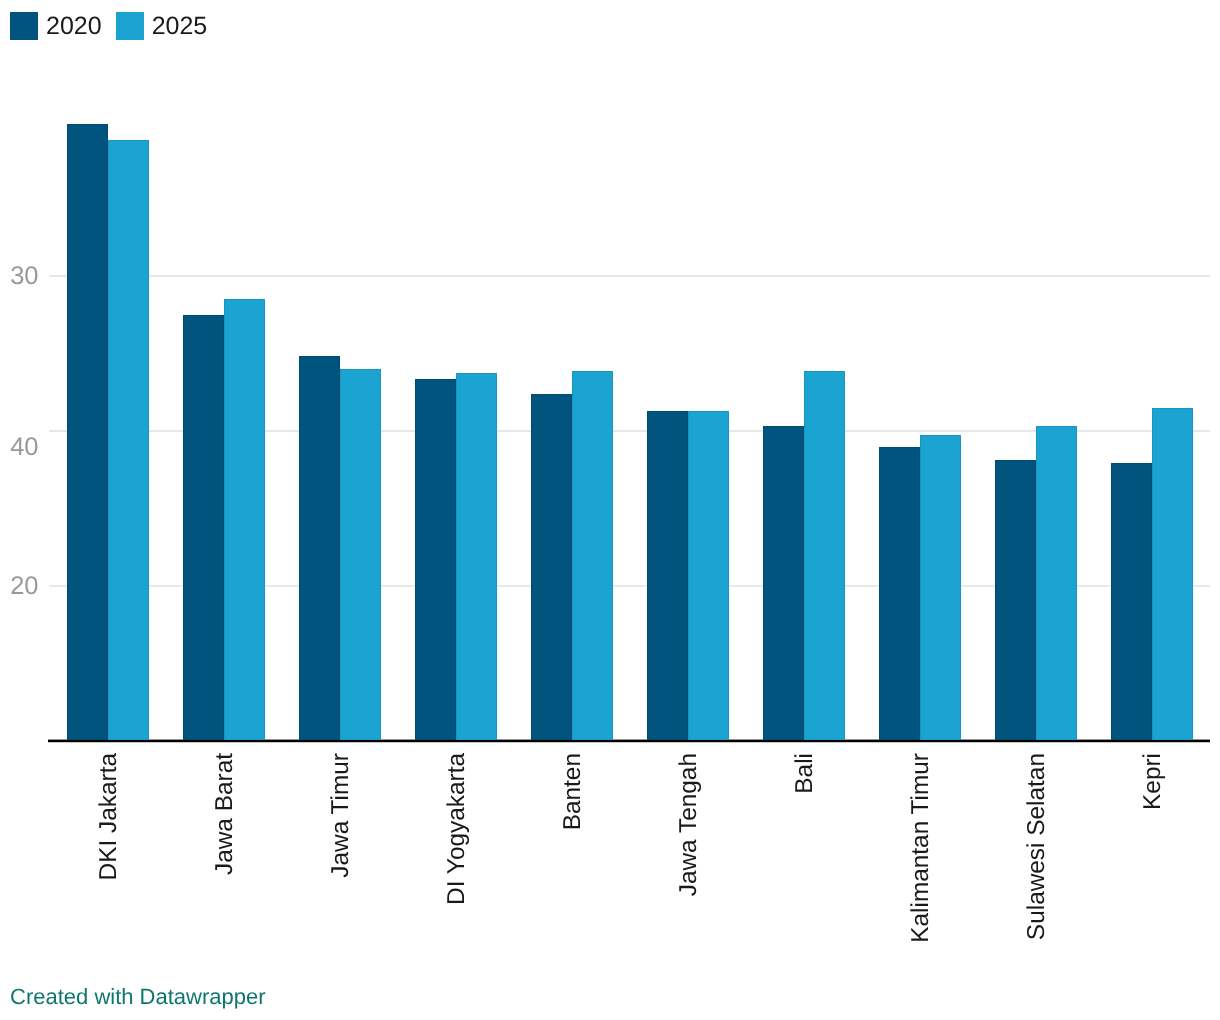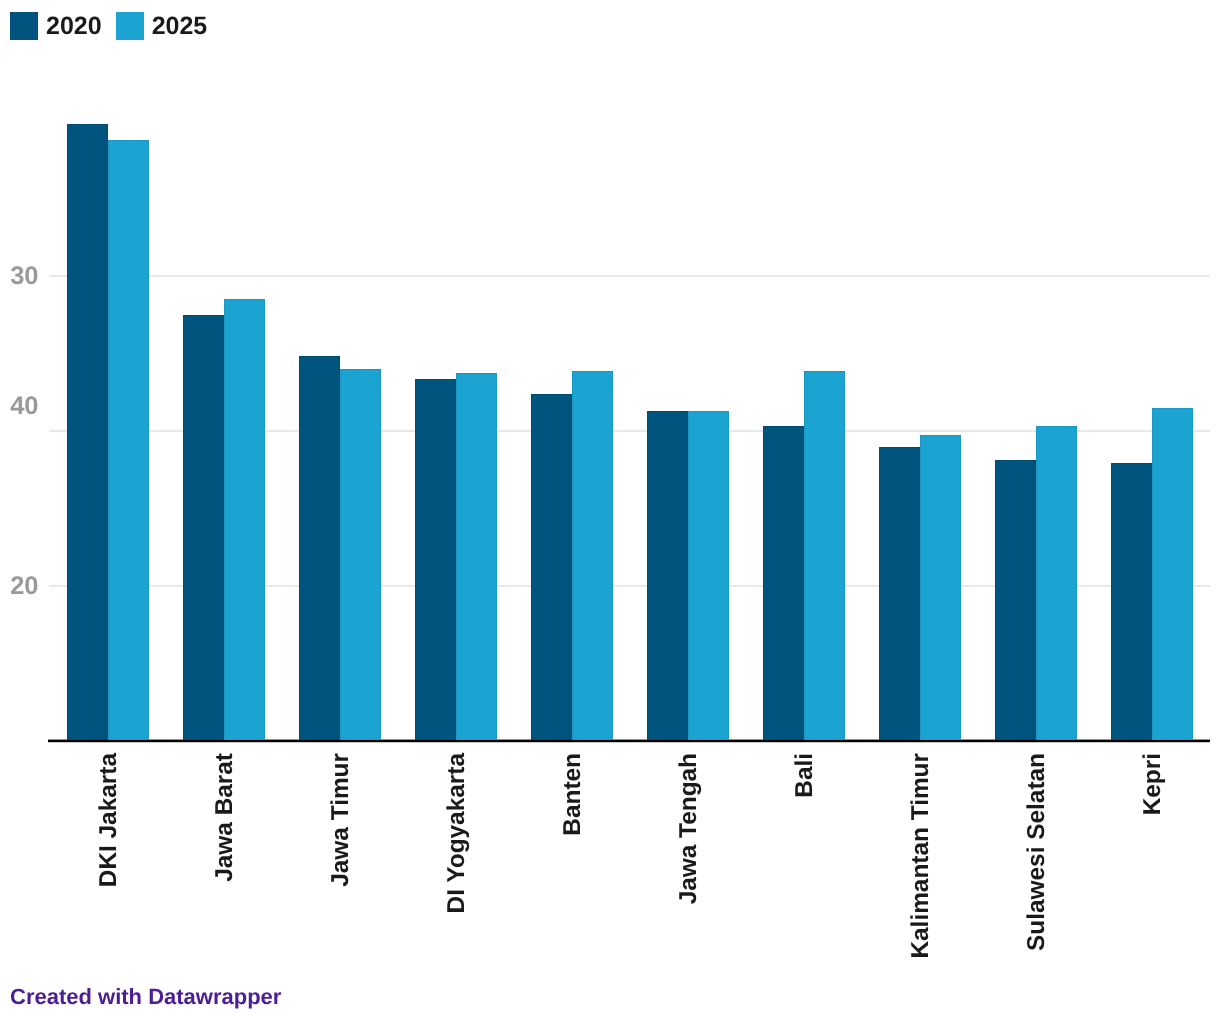--- a/index.html
+++ b/index.html
@@ -1,19 +1,19 @@
 <!DOCTYPE html>
 <html><head>
 <meta charset="utf-8">
 <style>
   html,body{margin:0;padding:0;background:#ffffff;}
   *{-webkit-font-smoothing:antialiased;text-rendering:geometricPrecision;}
   body{width:1220px;height:1020px;overflow:hidden;
        font-family:"Liberation Sans",sans-serif;}
-  #root{position:relative;width:1107px;height:1020px;background:#fff;font-weight:bold;}
+  #root{position:relative;width:1107px;height:1020px;background:#fff;}
 
   
   .legend{position:absolute;left:10px;top:12px;display:flex;align-items:center;}
   .legend-item{display:flex;align-items:center;}
   .legend-item + .legend-item{margin-left:14px;}
   .swatch{width:28px;height:28px;flex:0 0 auto;}
   .legend-label{font-size:25px;line-height:1;color:#1a1a1a;margin-left:8px;}
 
   
   #plot{position:absolute;left:0;top:0;width:1220px;height:1020px;}
@@ -21,21 +21,21 @@
   .ytick{position:absolute;font-size:25.5px;line-height:1;color:#999;
          text-align:right;right:1181.5px;white-space:nowrap;}
   .axis{position:absolute;left:48px;width:1162px;height:5px;
         background:linear-gradient(to bottom,rgba(0,0,0,0) 0,rgba(0,0,0,0) 1px,rgba(0,0,0,0.42) 1px,rgba(0,0,0,0.42) 2px,#000 2px,#000 4px,rgba(0,0,0,0.22) 4px,rgba(0,0,0,0.22) 5px,rgba(0,0,0,0) 5px);}
   .bar{position:absolute;}
   .xlabel{position:absolute;font-size:24.4px;line-height:1;color:#1a1a1a;
           white-space:nowrap;transform-origin:0 0;
           transform:rotate(-90deg) translateX(-100%);}
 
   
-  .footer{position:absolute;left:10px;top:986px;font-size:22px;line-height:1;color:#4c1d95;}
+  .footer{position:absolute;left:10px;top:986px;font-size:22px;line-height:1;color:#0f766e;}
 </style>
 </head>
 <body>
 
 <div id="root">
 
   <div class="legend">
     <div class="legend-item">
       <span class="swatch" style="background: rgb(1, 84, 125);"></span>
       <span class="legend-label">2020</span>
@@ -46,21 +46,21 @@
     </div>
   </div>
 
   <div id="plot">
 
     <div class="gridline" style="top: 585px;"></div>
     <div class="gridline" style="top: 430px;"></div>
     <div class="gridline" style="top: 275px;"></div>
 
     <div class="ytick" style="top: 574.1px; text-align: right;">20</div>
-    <div class="ytick" style="top: 394px; margin-left: 16px;">40</div>
+    <div class="ytick" style="top: 435px; margin-left: 16px;">40</div>
     <div class="ytick" style="top: 264.1px;">30</div>
 
     <div class="axis" style="top: 738px;"></div>
 
     <div id="bars">
         <div class="bar" style="left: 67px; width: 41px; top: 123.965px; height: 615.635px; background: rgb(1, 84, 125); box-shadow: rgb(0, 77, 116) 0px 0px 0px 1px inset;"></div>
         <div class="bar" style="left: 108px; width: 41px; top: 140.007px; height: 599.592px; background: rgb(27, 163, 209); box-shadow: rgb(25, 150, 194) 0px 0px 0px 1px inset;"></div>
         <div class="bar" style="left: 183px; width: 41px; top: 314.925px; height: 424.675px; background: rgb(1, 84, 125); box-shadow: rgb(0, 77, 116) 0px 0px 0px 1px inset;"></div>
         <div class="bar" style="left: 224px; width: 41px; top: 298.572px; height: 441.027px; background: rgb(27, 163, 209); box-shadow: rgb(25, 150, 194) 0px 0px 0px 1px inset;"></div>
         <div class="bar" style="left: 299px; width: 41px; top: 355.613px; height: 383.988px; background: rgb(1, 84, 125); box-shadow: rgb(0, 77, 116) 0px 0px 0px 1px inset;"></div>

